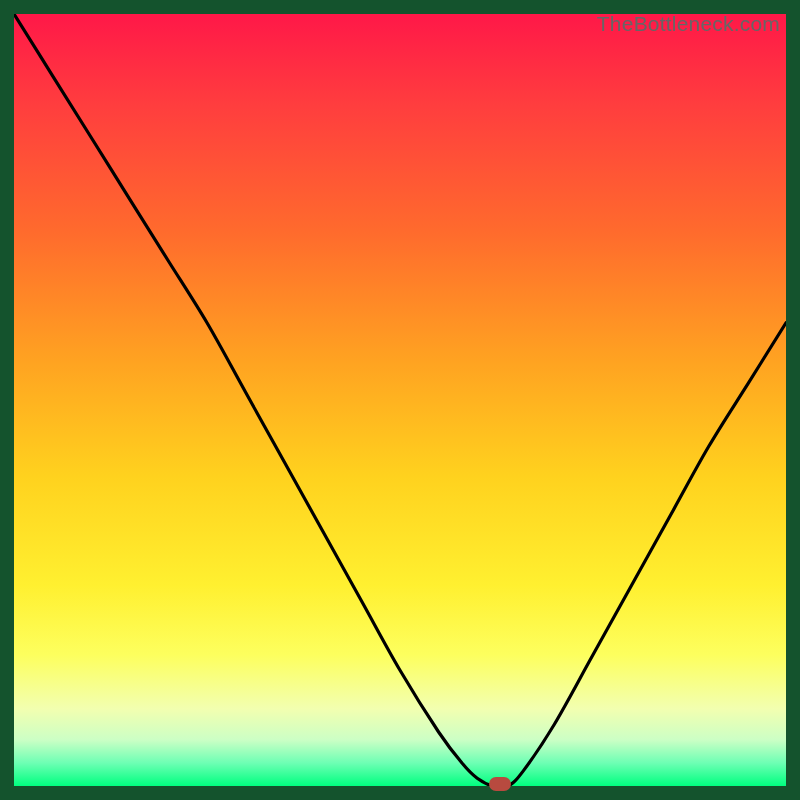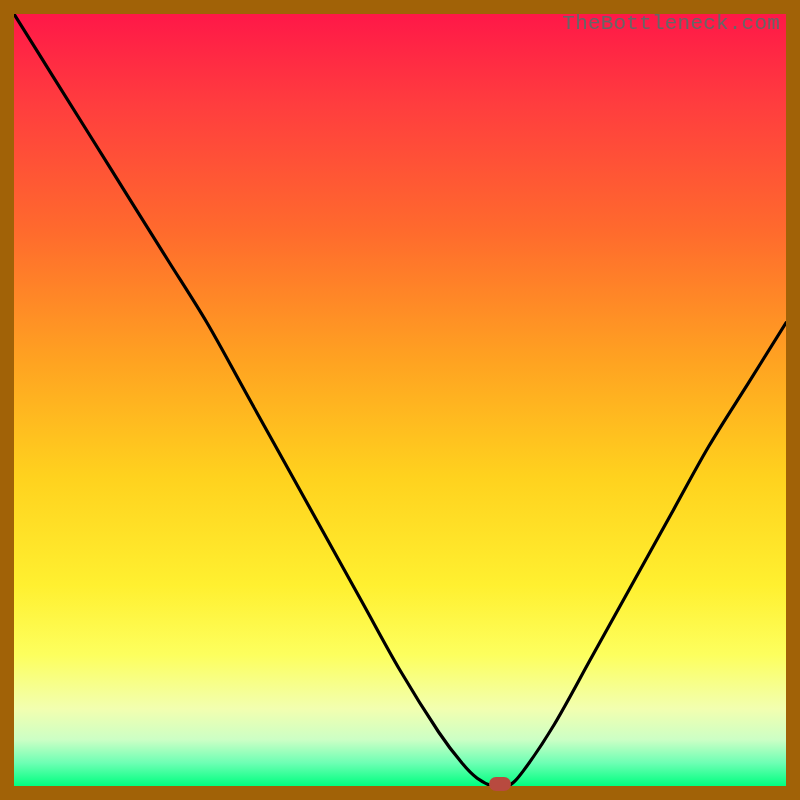--- a/index.html
+++ b/index.html
@@ -8,22 +8,21 @@
     width: 800px;
     height: 800px;
     background: #000;
     font-family: Arial, Helvetica, sans-serif;
     overflow: hidden;
   }
   .frame {
     position: relative;
     width: 800px;
     height: 800px;
-    background: #a16207;
-    font-family: Liberation Mono, monospace;
+    background: #14532d;
   }
   .plot {
     position: absolute;
     left: 14px;
     top: 14px;
     width: 772px;
     height: 772px;
     background: linear-gradient(to bottom,
       #ff1848 0%,
       #ff3e3e 12%,

